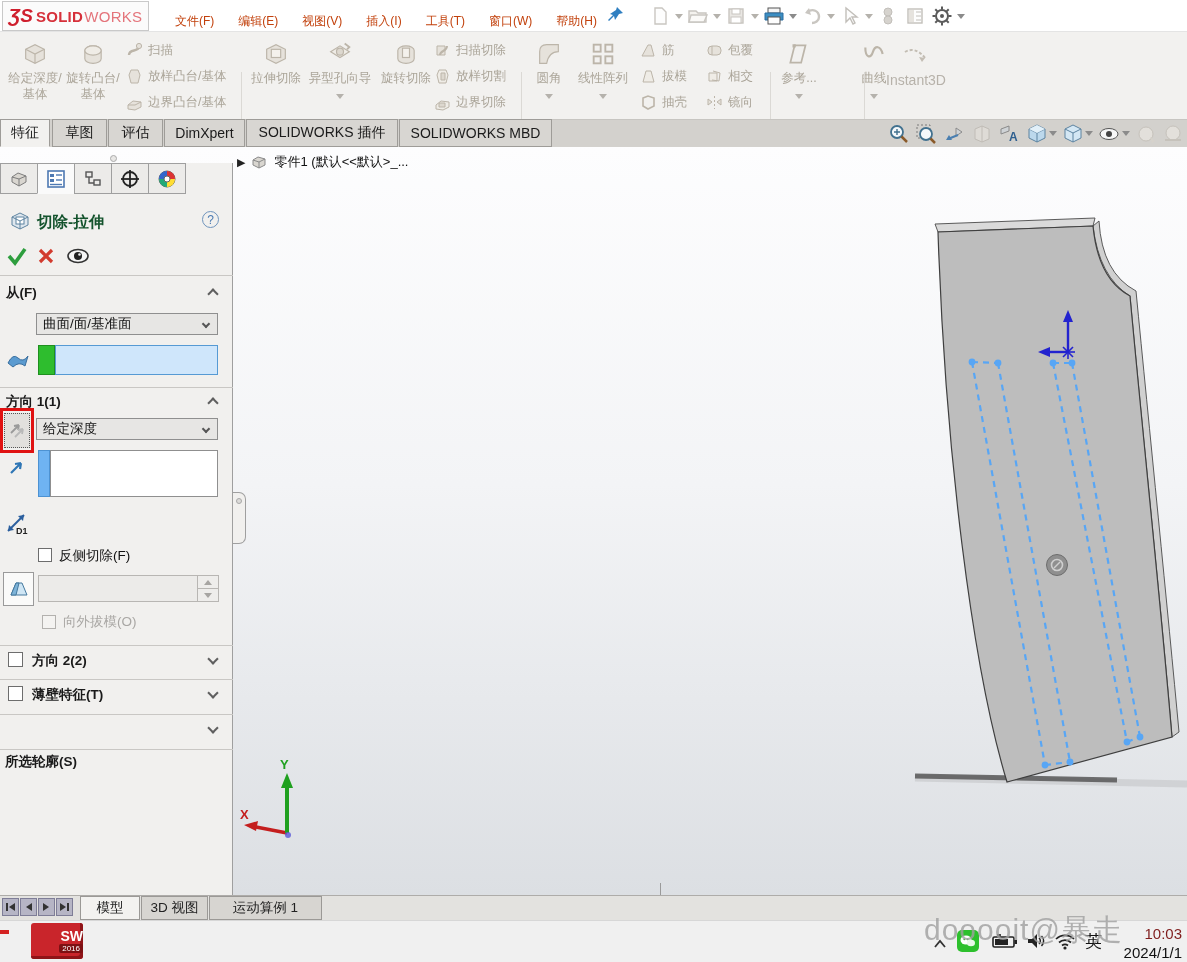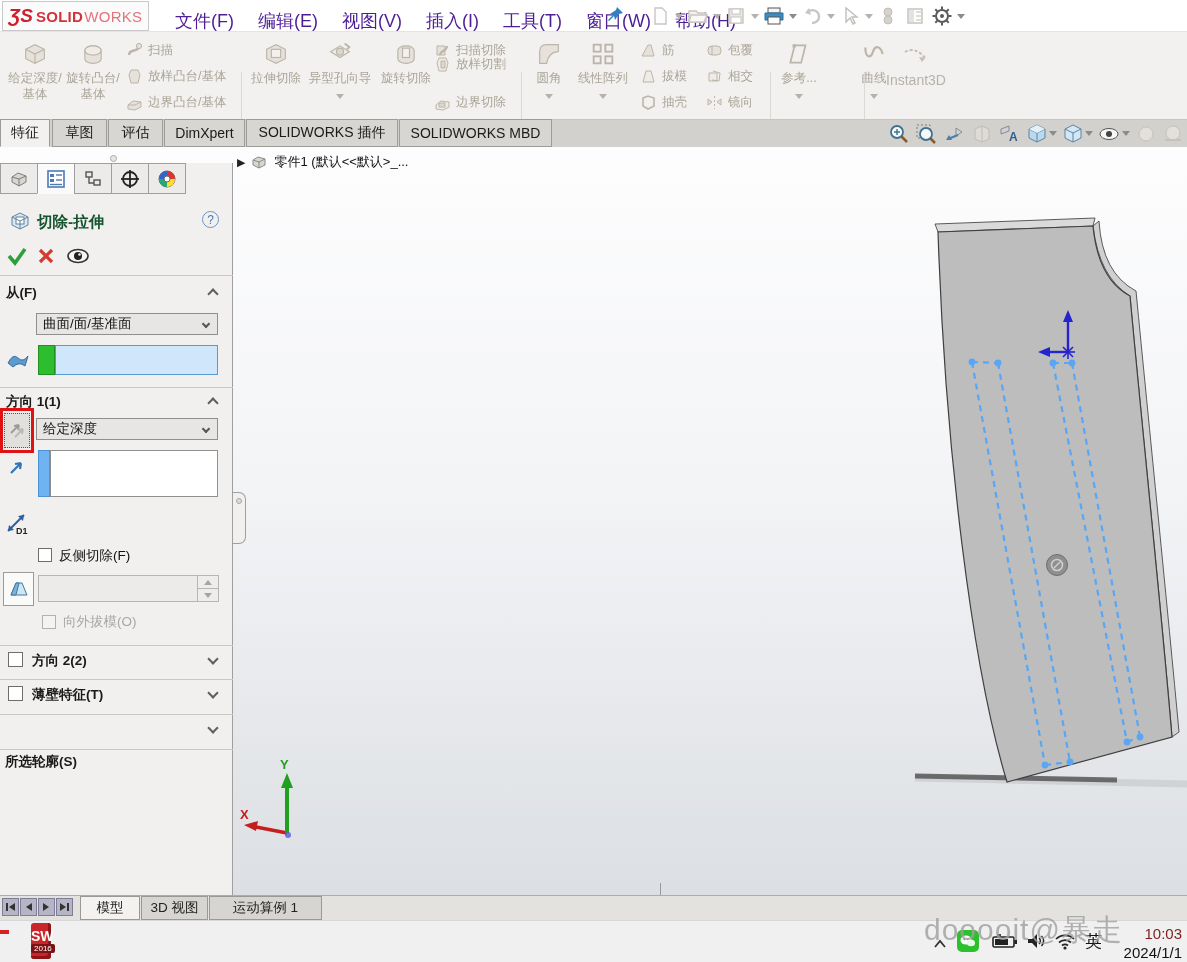--- a/index.html
+++ b/index.html
@@ -4,21 +4,21 @@
 <style>
   * { box-sizing: border-box; margin:0; padding:0; }
   html,body { background:#888; }
   body { font-family:"Liberation Sans","DejaVu Sans",sans-serif; }
   #screen { position:relative; width:1187px; height:962px; background:#fff; overflow:hidden; }
   .abs { position:absolute; }
   
   .menubar { left:0; top:0; width:1187px; height:32px; background:#ffffff; border-bottom:1px solid #e4e4e4; }
   .logo-box { left:2px; top:1px; width:147px; height:30px; background:#fbfbfb; border:1px solid #c9c9c9; display:flex; align-items:center; justify-content:center; gap:3px; }
   .menu-items { left:163px; top:0; height:32px; display:flex; align-items:center; }
-  .menu-item { padding:0 12px; font-size:18px; color:#4c1d95; cursor:default;margin-top:10px; }
+  .menu-item { padding:0 12px; font-size:12px; color:#c2410c; cursor:default;margin-top:10px; }
   .qi { width:24px; height:24px; display:flex; align-items:center; justify-content:center; }
   .tri-dn { width:0; height:0; border-left:4px solid transparent; border-right:4px solid transparent; border-top:5px solid #8b8b8b; }
   .tri-dn.dim { border-top-color:#b5b2ac; }
   
   .ribbon { left:0; top:32px; width:1187px; height:87px; background:#f2f1ef; }
   .vsep { top:40px; height:70px; width:1px; background:#dbd9d5; }
   .rbig { display:flex; flex-direction:column; align-items:center; color:#aba599; font-size:12.5px; line-height:16px; text-align:center; }
   .rbig .ric { margin:4px 0 2px 0; }
   .rsmall { display:flex; align-items:center; gap:5px; color:#aba599; font-size:12.5px; white-space:nowrap; }
   
@@ -220,21 +220,21 @@
         </svg>
       <span>旋转切除</span>
     </div>
     <div class="abs rsmall" style="left:434px;top:10px;">
       <svg width="17" height="17" viewBox="0 0 17 17">
           <path d="M3 4 h8 v9 h-8 z" fill="#e6e2db" stroke="#bcb5a9"></path>
           <path d="M6 13 C6 8 13 10 13 4" fill="none" stroke="#bcb5a9" stroke-width="2"></path>
         </svg>
       <span>扫描切除</span>
     </div>
-    <div class="abs rsmall" style="left:434px;top:24px;">
+    <div class="abs rsmall" style="left:434px;top:36px;">
       <svg width="17" height="17" viewBox="0 0 17 17">
           <path d="M5 2 h7 l2 5 -2 8 h-7 l-2 -8 z" fill="#efece6" stroke="#bcb5a9"></path>
           <path d="M7 5 h4 v7 h-4 z" fill="#ddd8cf" stroke="#bcb5a9"></path>
         </svg>
       <span>放样切割</span>
     </div>
     <div class="abs rsmall" style="left:434px;top:62px;">
       <svg width="17" height="17" viewBox="0 0 17 17">
           <path d="M2 11 l5 -4 8 1 0 5 -6 3 -7 -1 z" fill="#efece6" stroke="#bcb5a9"></path>
           <path d="M5 9 h6 v4 h-6 z" fill="#ddd8cf" stroke="#bcb5a9"></path>
@@ -678,21 +678,21 @@
   <div class="abs dtab" style="left:141px;width:67px;">
       <span>3D 视图</span>
     </div>
   <div class="abs dtab" style="left:209px;width:113px;">
       <span>运动算例 1</span>
     </div>
   <div class="abs" style="left:660px;top:883px;width:1px;height:12px;background:#9a9a9a;"></div>
 
   <div class="abs taskbar"></div>
   <div class="abs" style="left:0;top:930px;width:9px;height:4px;background:#d42222;z-index:4;"></div>
-  <div class="abs" style="left:31px;top:923px;width:20px;height:36px;background:#c9252b;border-radius:3px;z-index:4;display:flex;flex-direction:column;align-items:flex-start;justify-content:center;box-shadow:inset -3px -3px 0 #8f1418;">
+  <div class="abs" style="left:31px;top:923px;width:52px;height:36px;background:#c9252b;border-radius:3px;z-index:4;display:flex;flex-direction:column;align-items:flex-end;justify-content:center;box-shadow:inset -3px -3px 0 #8f1418;">
     <span style="color:#fff;font-weight:bold;font-size:14px;line-height:15px;">SW</span>
     <span style="color:#fff;font-size:8px;background:#7d1013;padding:0 3px;border-radius:2px;">2016</span>
   </div>
   <div class="abs" style="left:933px;top:935px;z-index:4;"><svg width="14" height="10" viewBox="0 0 14 10">
         <path d="M2 8 L7 2 L12 8" fill="none" stroke="#333" stroke-width="1.8"></path>
       </svg></div>
   <div class="abs" style="left:957px;top:930px;width:22px;height:22px;background:#2dc02d;border-radius:5px;z-index:4;display:flex;align-items:center;justify-content:center;">
     <svg width="16" height="14" viewBox="0 0 16 14">
         <ellipse cx="6" cy="6" rx="5.5" ry="4.5" fill="#fff"></ellipse>
         <ellipse cx="11" cy="9" rx="4" ry="3.3" fill="#e8f8e8"></ellipse>

